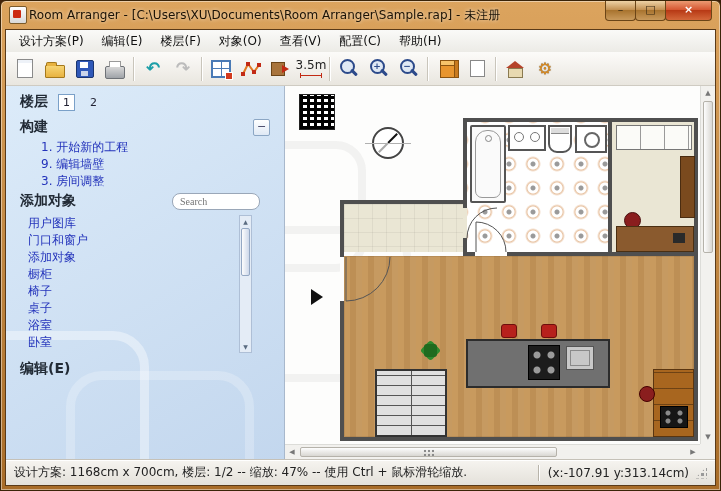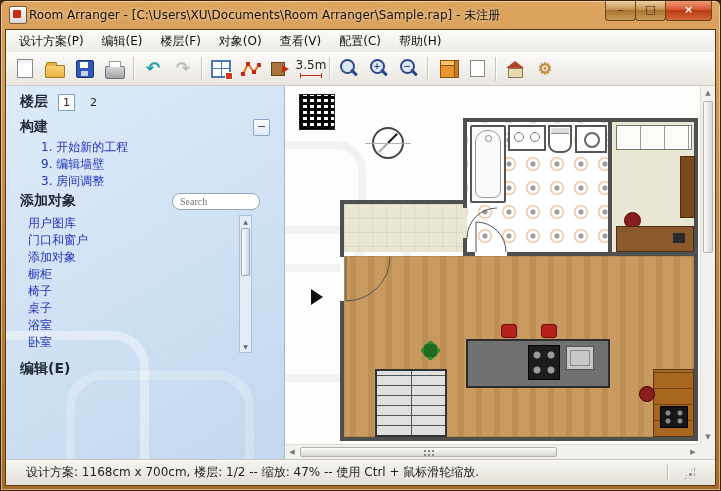--- a/index.html
+++ b/index.html
@@ -142,21 +142,21 @@
   .gap{background:#fdfdfc}
   
   #vscroll{position:absolute;right:0;top:0;bottom:15px;width:15px;background:#f2f1ee;border-left:1px solid #dcdcd8;box-sizing:border-box}
   #hscroll{position:absolute;left:0;right:15px;bottom:0;height:15px;background:#f2f1ee;border-top:1px solid #dcdcd8;box-sizing:border-box}
   .corner{position:absolute;right:0;bottom:0;width:15px;height:15px;background:#f2f1ee}
   .sarrow{position:absolute;width:14px;height:14px;font-size:7px;color:#777;text-align:center;line-height:14px;cursor:pointer}
   .vthumb{position:absolute;left:2px;right:2px;top:15px;height:150px;background:linear-gradient(90deg,#fdfdfd,#d9d7d2);border:1px solid #b5b2aa;border-radius:2px;cursor:pointer}
   .hthumb{position:absolute;top:2px;bottom:2px;left:15px;width:255px;background:linear-gradient(#fdfdfd,#d9d7d2);border:1px solid #b5b2aa;border-radius:2px;cursor:pointer;display:flex;align-items:center;justify-content:center}
   .hthumb::after{content:"";width:11px;height:7px;background:radial-gradient(#8a8a8a 1px,transparent 1.6px);background-size:4px 4px}
   
-  #statusbar{position:absolute;left:0;right:0;bottom:0;height:26px;background:linear-gradient(#f6f4f0,#e4e1da);border-top:1px solid #c5c1b8;box-shadow:inset 0 1px 0 #fff;display:flex;align-items:center;padding:0 20px;box-sizing:border-box;font-size:12px;color:#222}
+  #statusbar{position:absolute;left:0;right:0;bottom:0;height:26px;background:linear-gradient(#f6f4f0,#e4e1da);border-top:1px solid #c5c1b8;box-shadow:inset 0 1px 0 #fff;display:flex;align-items:center;padding:0 8px;box-sizing:border-box;font-size:12px;color:#222}
   .sb-left{flex:1;white-space:nowrap;overflow:hidden}
   .sb-div{width:1px;height:16px;background:#b8b4aa;border-right:1px solid #fff;margin:0 8px}
   .grip{width:12px;height:12px;margin-left:6px;background:radial-gradient(#999 1.4px,transparent 2px);background-size:5px 5px;clip-path:polygon(100% 0,100% 100%,0 100%)}
 </style>
 </head>
 <body>
 
 <div id="window">
   <div id="titlebar">
     <div class="app-icon"></div>
@@ -365,16 +365,17 @@
           <span class="hthumb"></span>
           <span class="sarrow" style="right:0;top:0">▶</span>
         </div>
         <div class="corner"></div>
       </div>
     </div>
 
     <div id="statusbar">
       <span class="sb-left">设计方案: 1168cm x 700cm, 楼层: 1/2 -- 缩放: 47% -- 使用 Ctrl + 鼠标滑轮缩放.</span>
       <span class="sb-div"></span>
+      <span class="sb-right">(x:-107.91 y:313.14cm)</span>
       <span class="grip"></span>
     </div>
   </div>
 </div>
 
 </body></html>

